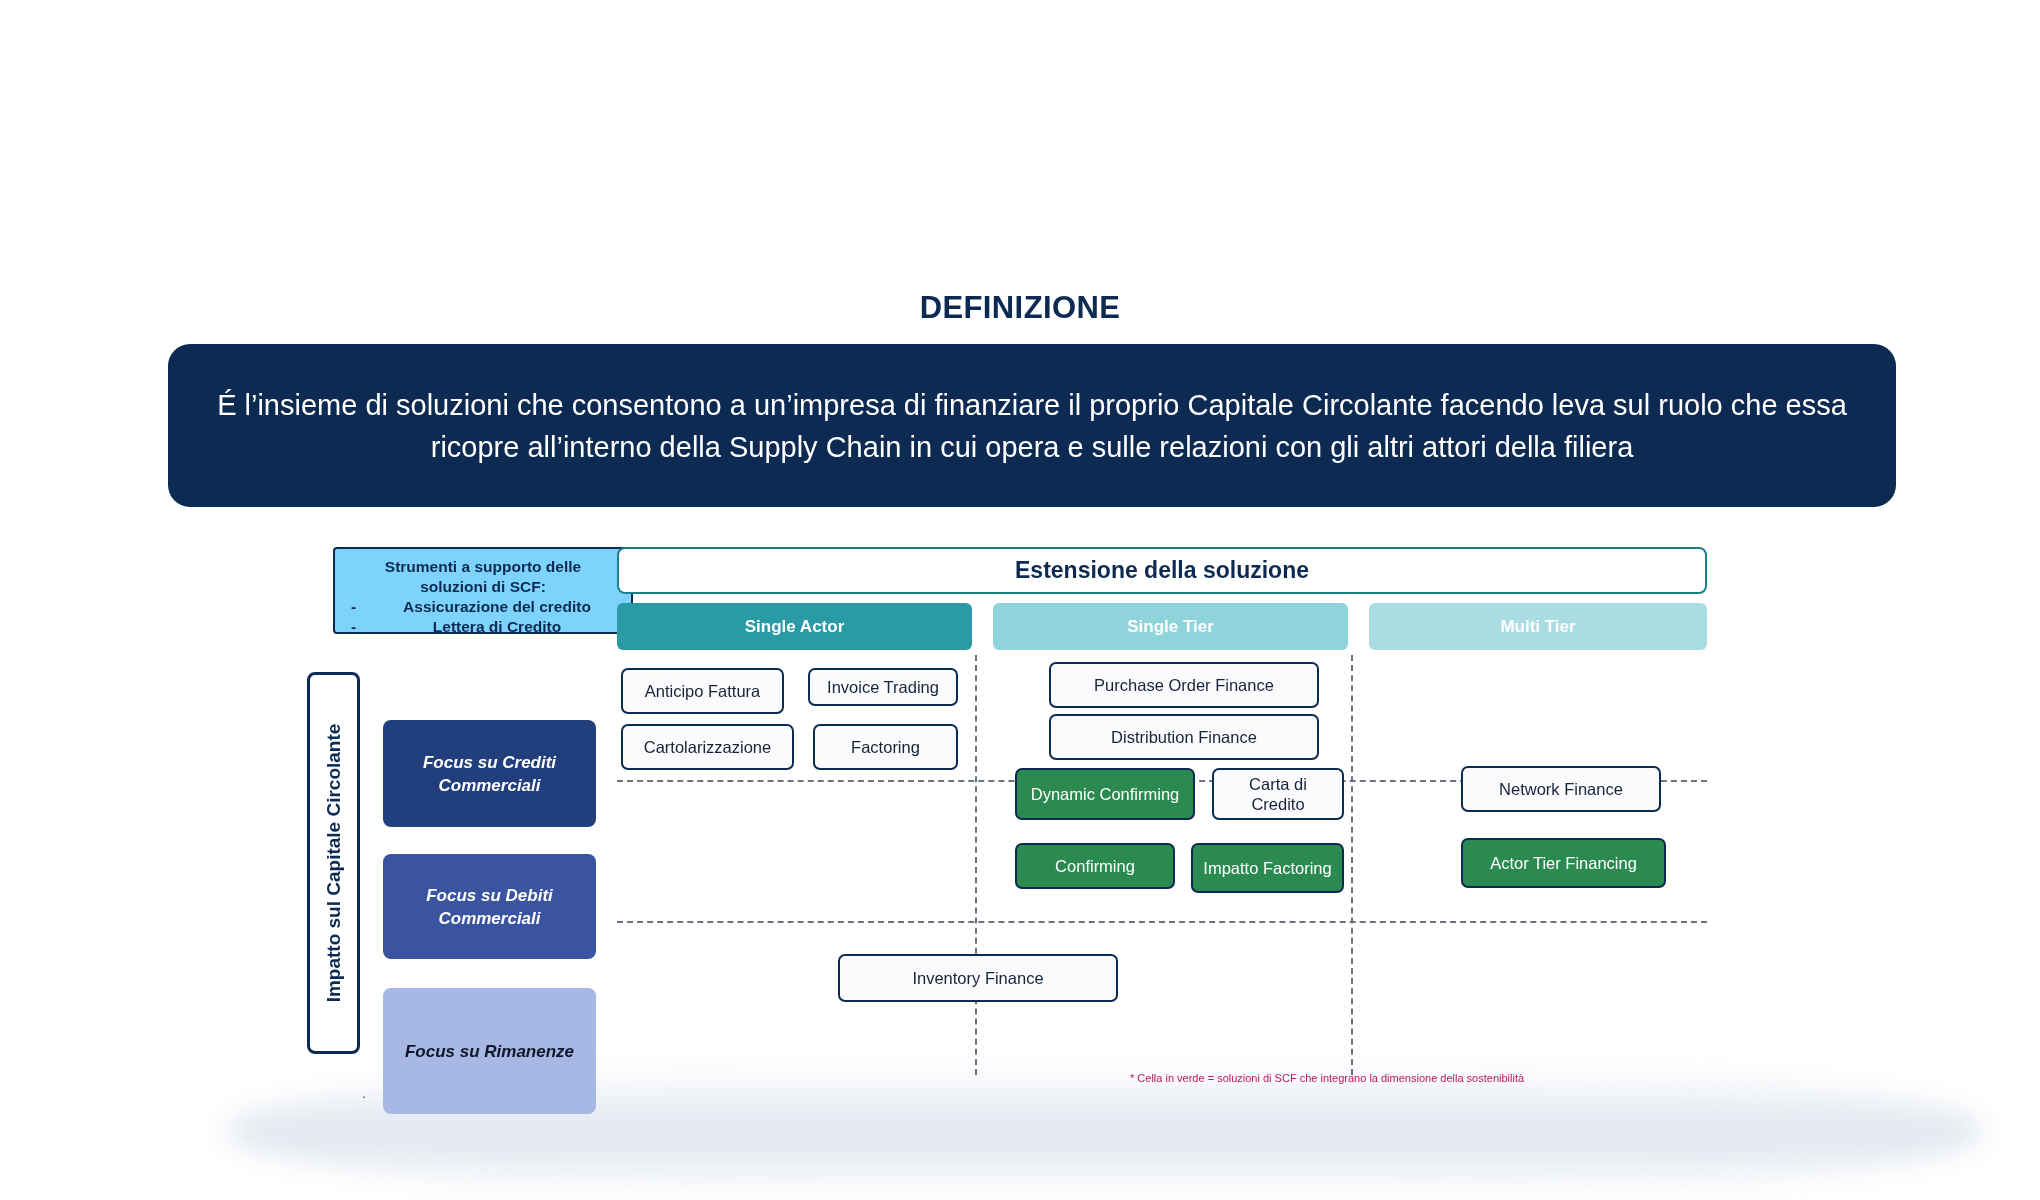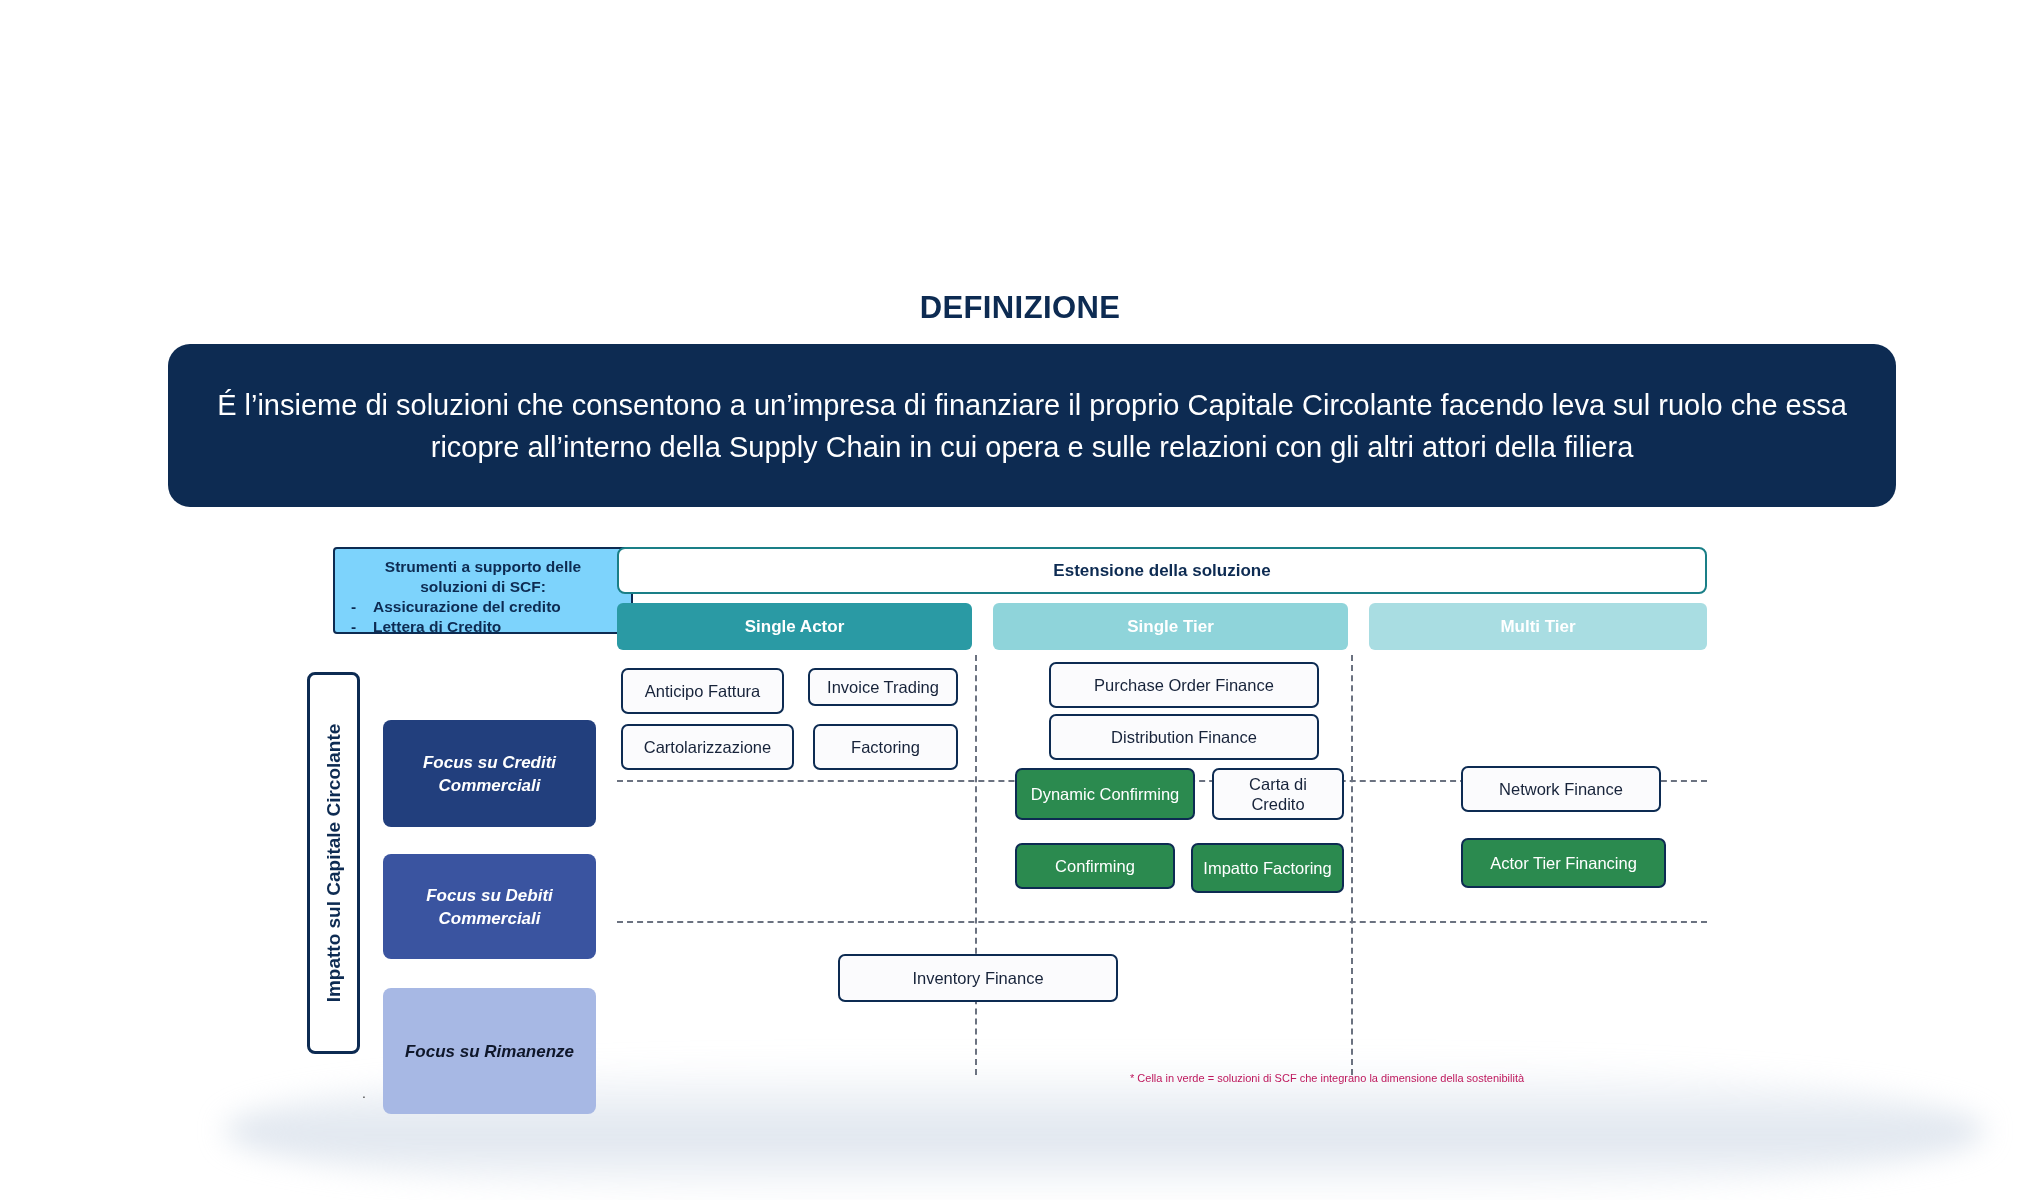--- a/index.html
+++ b/index.html
@@ -92,34 +92,34 @@
   }
   .strumenti .bullets {
     text-align: left;
     padding-left: 6px;
   }
   .strumenti .bullets div {
     display: flex;
     gap: 12px;
   }
   .strumenti .bullets .dash { width: 10px; }
-  .strumenti .bullets .txt { flex: 1; }
+  .strumenti .bullets .txt { flex: 1; text-align: center; }
 
   
   .estensione {
     position: absolute;
     left: 617px;
     top: 547px;
     width: 1090px;
     height: 47px;
     border: 2.5px solid #1a7f87;
     border-radius: 8px;
     background: #ffffff;
     color: #0d2b52;
-    font-size: 17px;
+    font-size: 23px;
     font-weight: bold;
     display: flex;
     align-items: center;
     justify-content: center;
     box-sizing: border-box;
   }
 
   
   .colhead {
     position: absolute;

